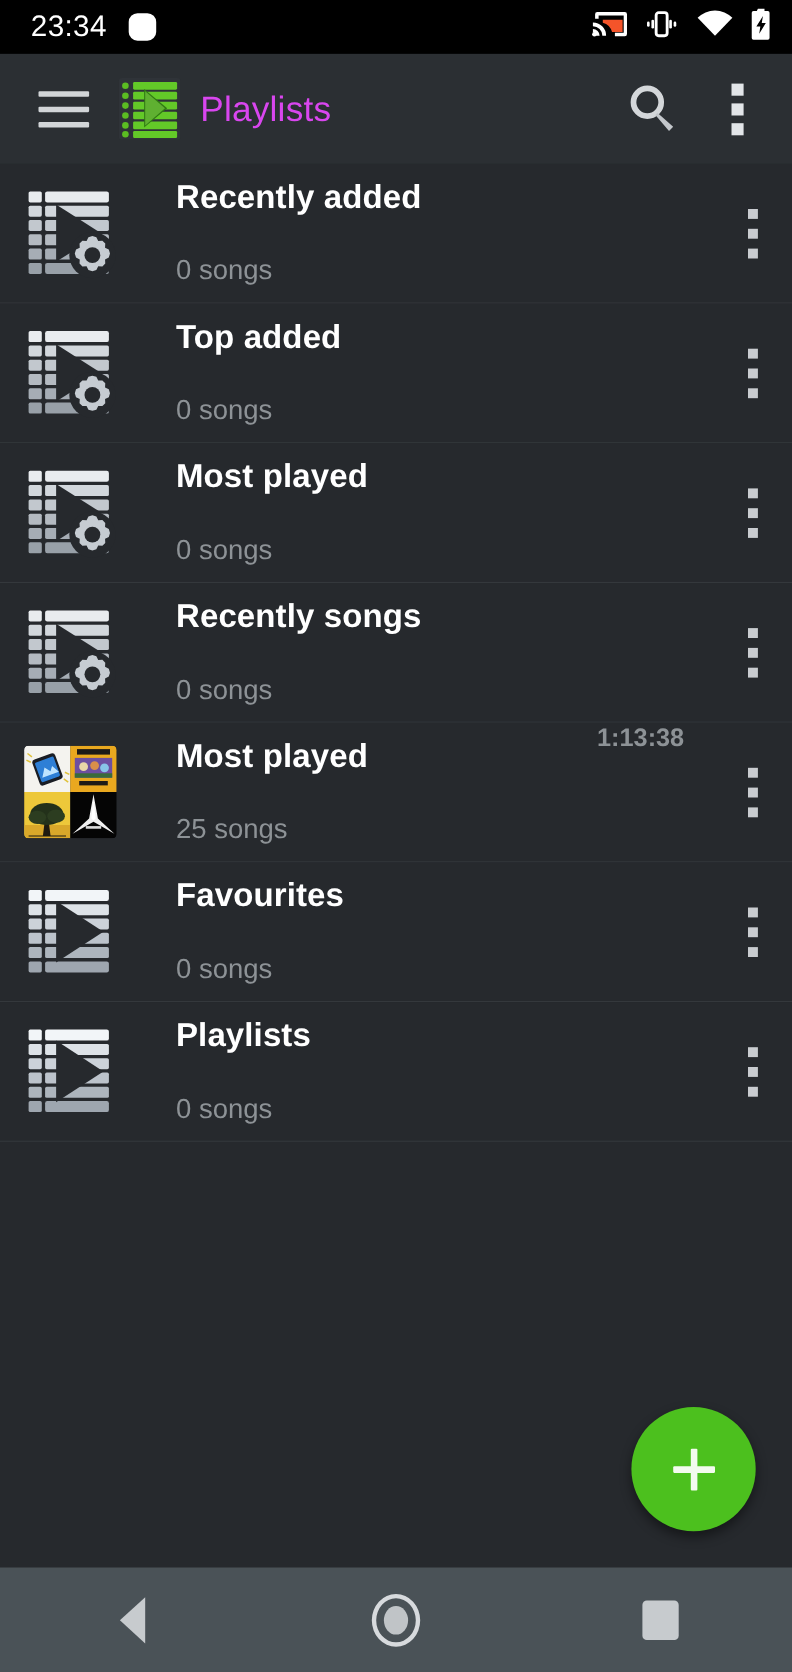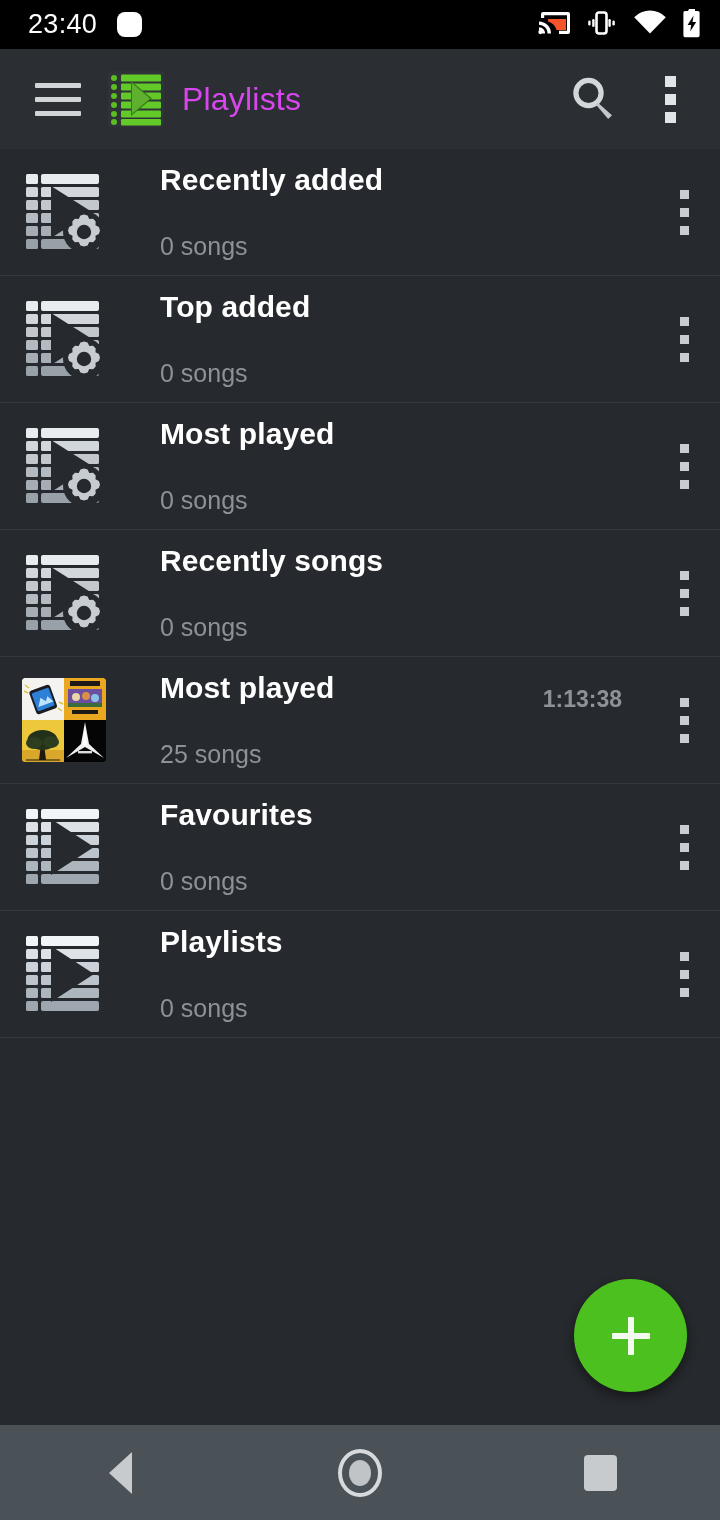--- a/index.html
+++ b/index.html
@@ -173,21 +173,20 @@
     margin-top: 9px;
     white-space: nowrap;
   }
   .row-duration {
     color: #8d9296;
     font-size: 23px;
     font-weight: bold;
     white-space: nowrap;
     margin-right: 26px;
     align-self: flex-start;
-    margin-top: 29px;
   }
   .row-overflow {
     width: 72px;
     height: 127px;
     flex: none;
     display: flex;
     flex-direction: column;
     align-items: center;
     justify-content: center;
     gap: 9px;
@@ -283,21 +282,21 @@
     background: #c7cbce;
     border-radius: 4px;
   }
 </style>
 </head>
 <body>
 
 <div id="screen">
 
   <div id="status-bar">
-    <div id="status-time">23:40</div>
+    <div id="status-time">23:34</div>
     <div id="status-notif-dot"></div>
     <div id="status-right">
 
       <span class="sb-icon">
         <svg width="32" height="28" viewBox="0 0 32 28">
           <path d="M5 3 h25 a2 2 0 0 1 2 2 v18 a2 2 0 0 1 -2 2 h-9 v-3.2 h8 V6.2 H6.2 V9 H3 V5 a2 2 0 0 1 2 -2 z" fill="#ffffff"></path>
           <path d="M10 10 h18 v11 h-9.6 a12 12 0 0 0 -8.4 -8.4 z" fill="#f4542a"></path>
           <path d="M1 12.4 a12 12 0 0 1 12 12 h-3.4 a8.6 8.6 0 0 0 -8.6 -8.6 z" fill="#ffffff"></path>
           <path d="M1 18.3 a6.1 6.1 0 0 1 6.1 6.1 h-3.2 a2.9 2.9 0 0 0 -2.9 -2.9 z" fill="#ffffff"></path>
           <circle cx="2.4" cy="23.1" r="2.1" fill="#ffffff"></circle>

